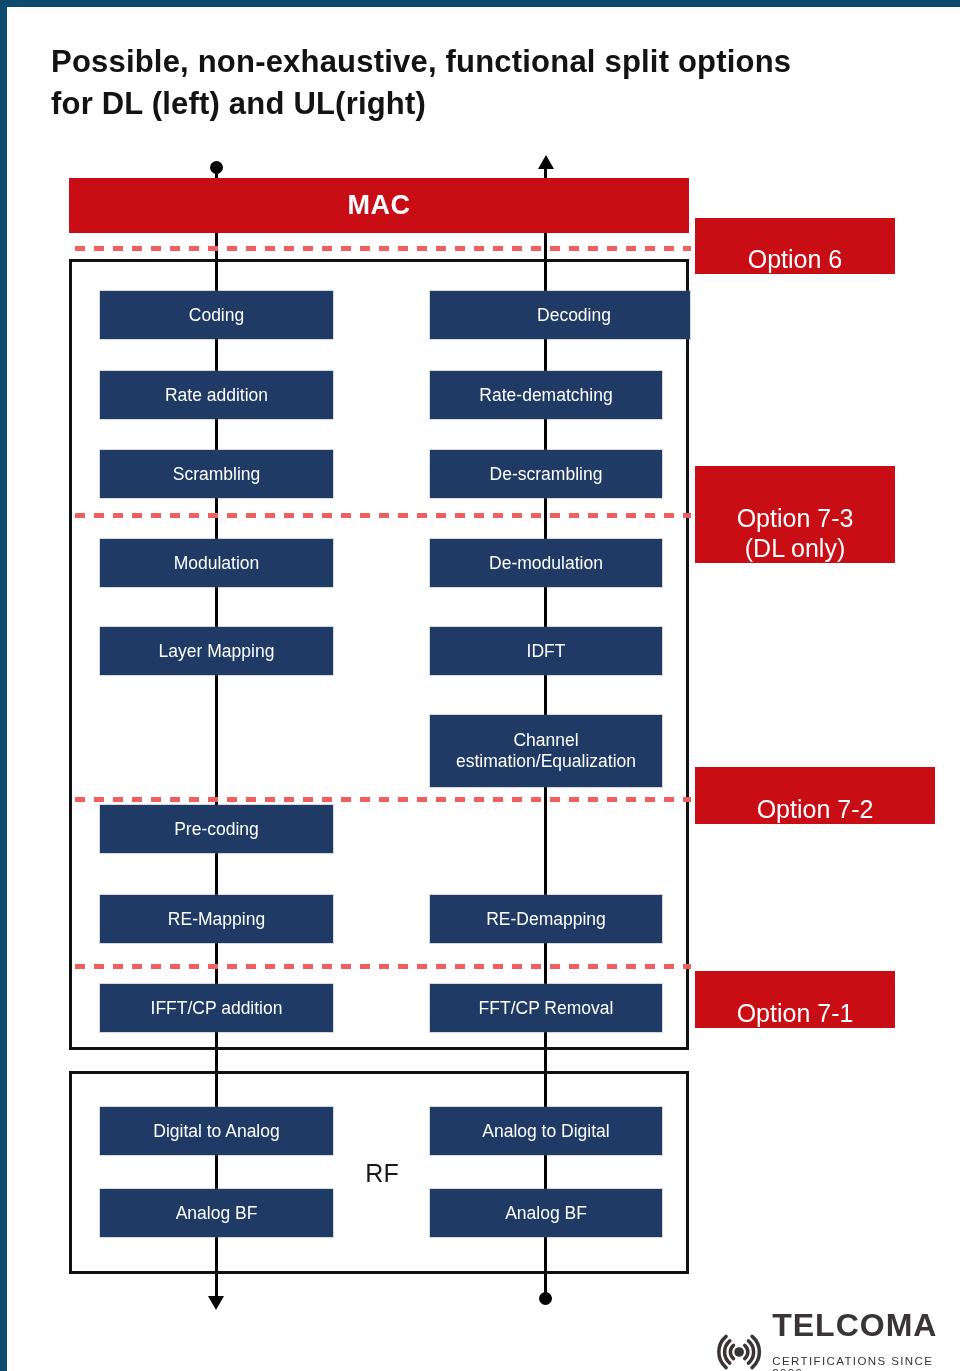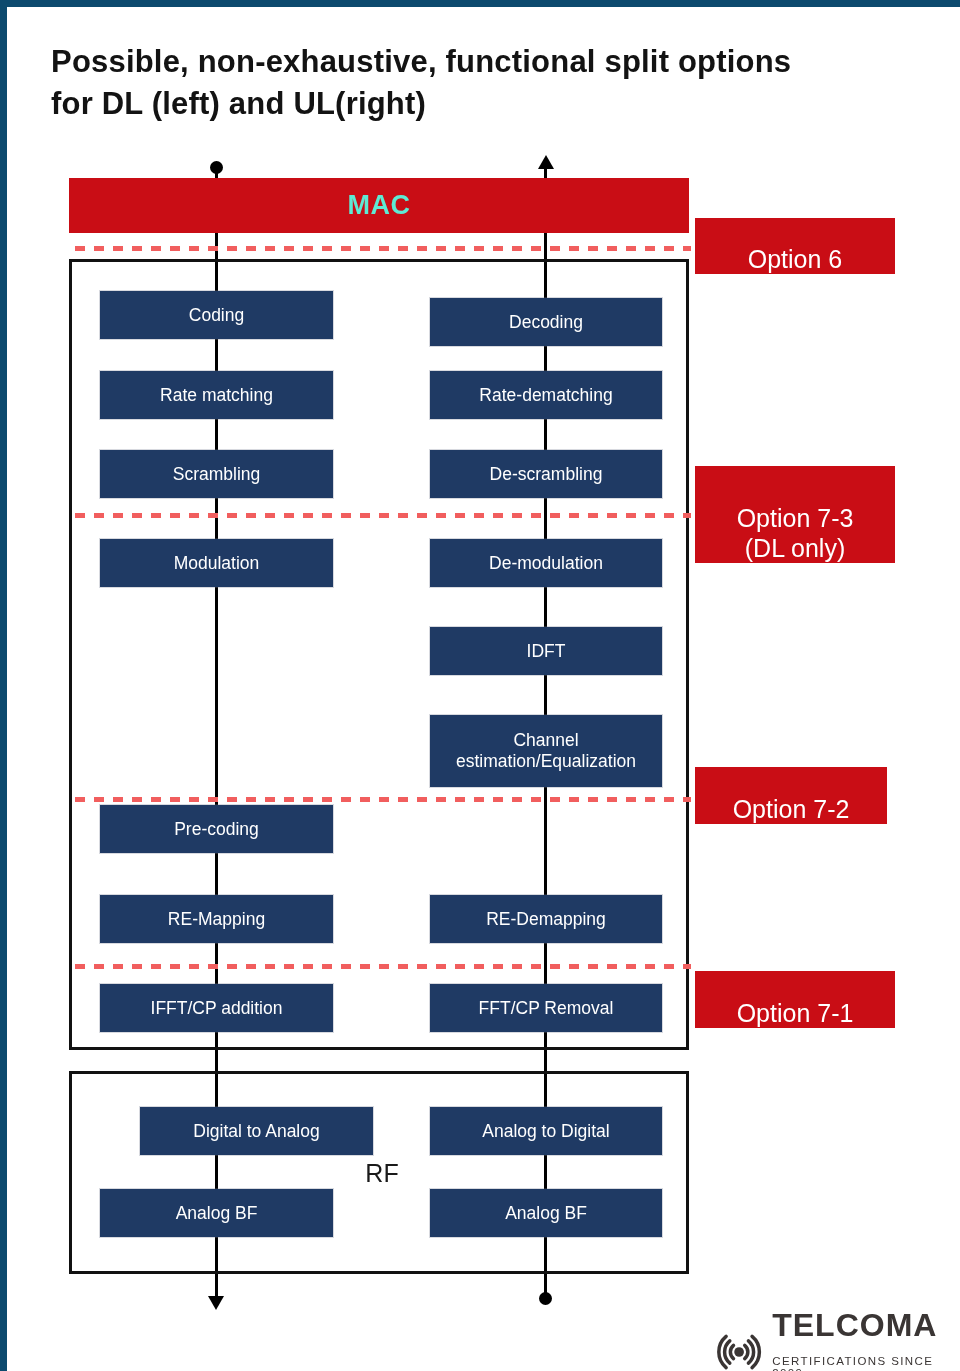--- a/index.html
+++ b/index.html
@@ -17,21 +17,21 @@
     font-size:31px;line-height:42px;font-weight:700;
     color:#131313;letter-spacing:0.2px;
   }
   .vline{width:3px;background:#000;z-index:0;}
   .outerbox{border:3px solid #111;background:transparent;z-index:1;}
   .dash{
     height:5px;z-index:2;
     background:repeating-linear-gradient(90deg,#F15E5E 0 10px,transparent 10px 19px);
   }
   .redbar{
-    background:#C90D15;color:#5eead4;z-index:3;
+    background:#C90D15;color:#ffffff;z-index:3;
     display:flex;align-items:center;justify-content:center;
     font-weight:700;font-size:27px;letter-spacing:0.5px;
   }
   .optbox{
     background:#C90D15;color:#fff;z-index:3;
     display:flex;flex-direction:column;align-items:center;justify-content:flex-end;
     font-size:25px;font-weight:500;line-height:30px;text-align:center;
   }
   .navy{
     background:#1F3A64;color:#fff;z-index:3;
@@ -92,41 +92,42 @@
   <div class="abs dash" style="left:68px;top:790px;width:616px;"></div>
   <div class="abs dash" style="left:68px;top:957px;width:616px;"></div>
 
   <div class="abs optbox" style="left:688px;top:211px;width:200px;height:56px;">
     <span>Option 6</span>
   </div>
   <div class="abs optbox" style="left:688px;top:459px;width:200px;height:97px;">
     <span>Option 7-3</span>
     <span>(DL only)</span>
   </div>
-  <div class="abs optbox" style="left:688px;top:760px;width:192px;height:57px;">
+  <div class="abs optbox" style="left:688px;top:760px;width:240px;height:57px;">
     <span>Option 7-2</span>
   </div>
   <div class="abs optbox" style="left:688px;top:964px;width:200px;height:57px;">
     <span>Option 7-1</span>
   </div>
 
   <div class="abs outerbox" style="left:62px;top:252px;width:614px;height:785px;"></div>
   <div class="abs outerbox" style="left:62px;top:1064px;width:614px;height:197px;"></div>
 
   <div class="abs navy l" style="top:284px;">Coding</div>
-  <div class="abs navy l" style="top:364px;">Rate matching</div>
+  <div class="abs navy l" style="top:364px;">Rate addition</div>
   <div class="abs navy l" style="top:443px;">Scrambling</div>
   <div class="abs navy l" style="top:532px;">Modulation</div>
+  <div class="abs navy l" style="top:620px;">Layer Mapping</div>
   <div class="abs navy l" style="top:798px;">Pre-coding</div>
   <div class="abs navy l" style="top:888px;">RE-Mapping</div>
   <div class="abs navy l" style="top:977px;">IFFT/CP addition</div>
-  <div class="abs navy l" style="top:1100px;margin-left:40px;">Digital to Analog</div>
+  <div class="abs navy l" style="top:1100px;">Digital to Analog</div>
   <div class="abs navy l" style="top:1182px;">Analog BF</div>
 
-  <div class="abs navy r" style="top:291px;">Decoding</div>
+  <div class="abs navy r" style="top:284px;padding-left:28px;">Decoding</div>
   <div class="abs navy r" style="top:364px;">Rate-dematching</div>
   <div class="abs navy r" style="top:443px;">De-scrambling</div>
   <div class="abs navy r" style="top:532px;">De-modulation</div>
   <div class="abs navy r" style="top:620px;">IDFT</div>
   <div class="abs navy r" style="top:708px;height:72px;">Channel
 estimation/Equalization</div>
   <div class="abs navy r" style="top:888px;">RE-Demapping</div>
   <div class="abs navy r" style="top:977px;">FFT/CP Removal</div>
   <div class="abs navy r" style="top:1100px;">Analog to Digital</div>
   <div class="abs navy r" style="top:1182px;">Analog BF</div>

